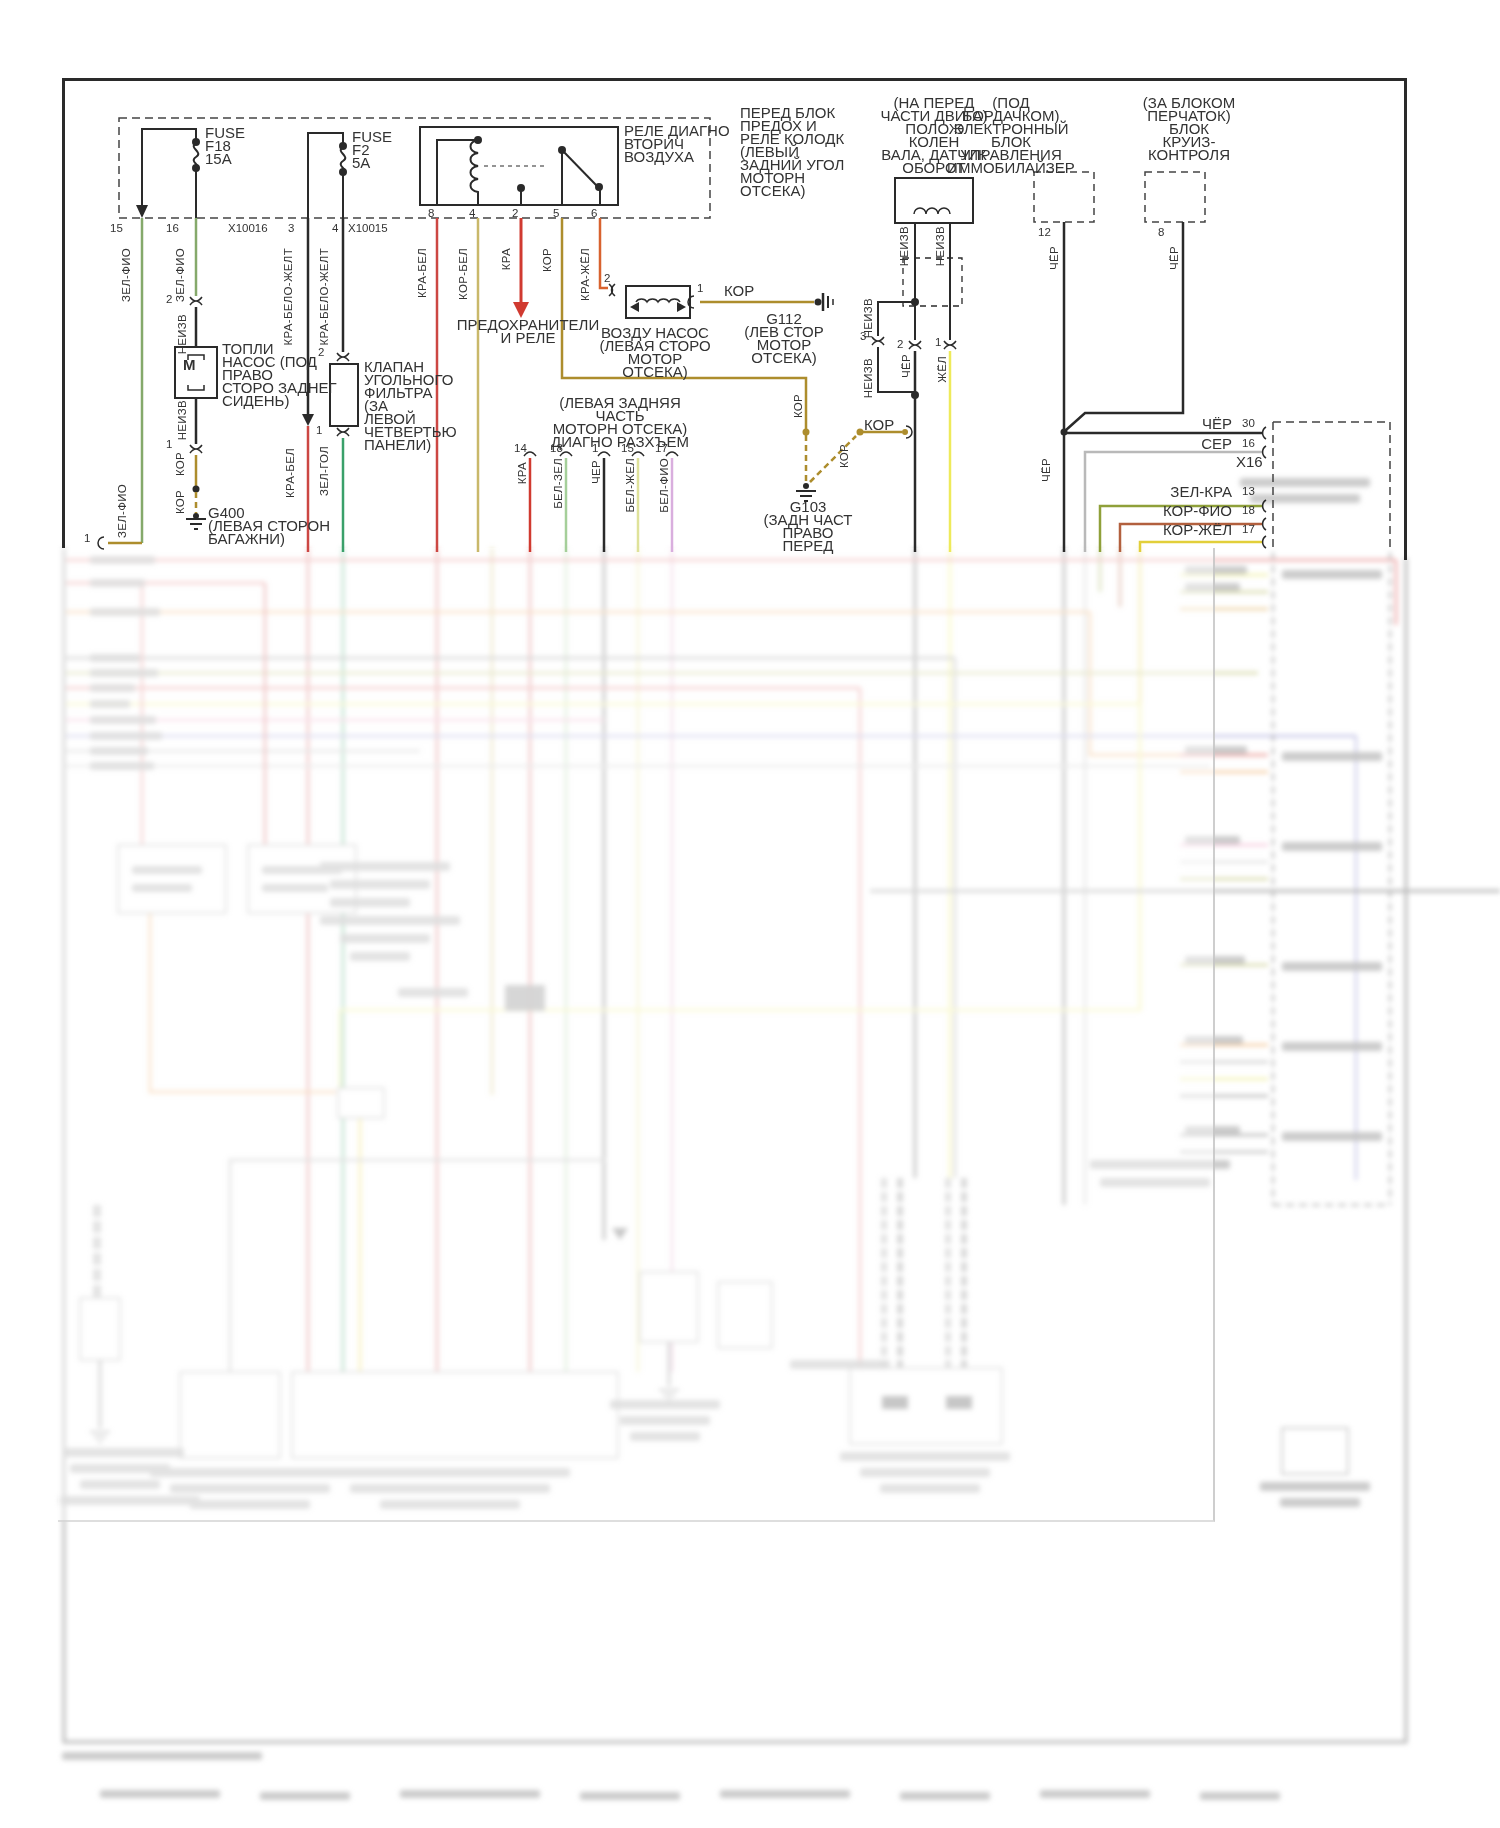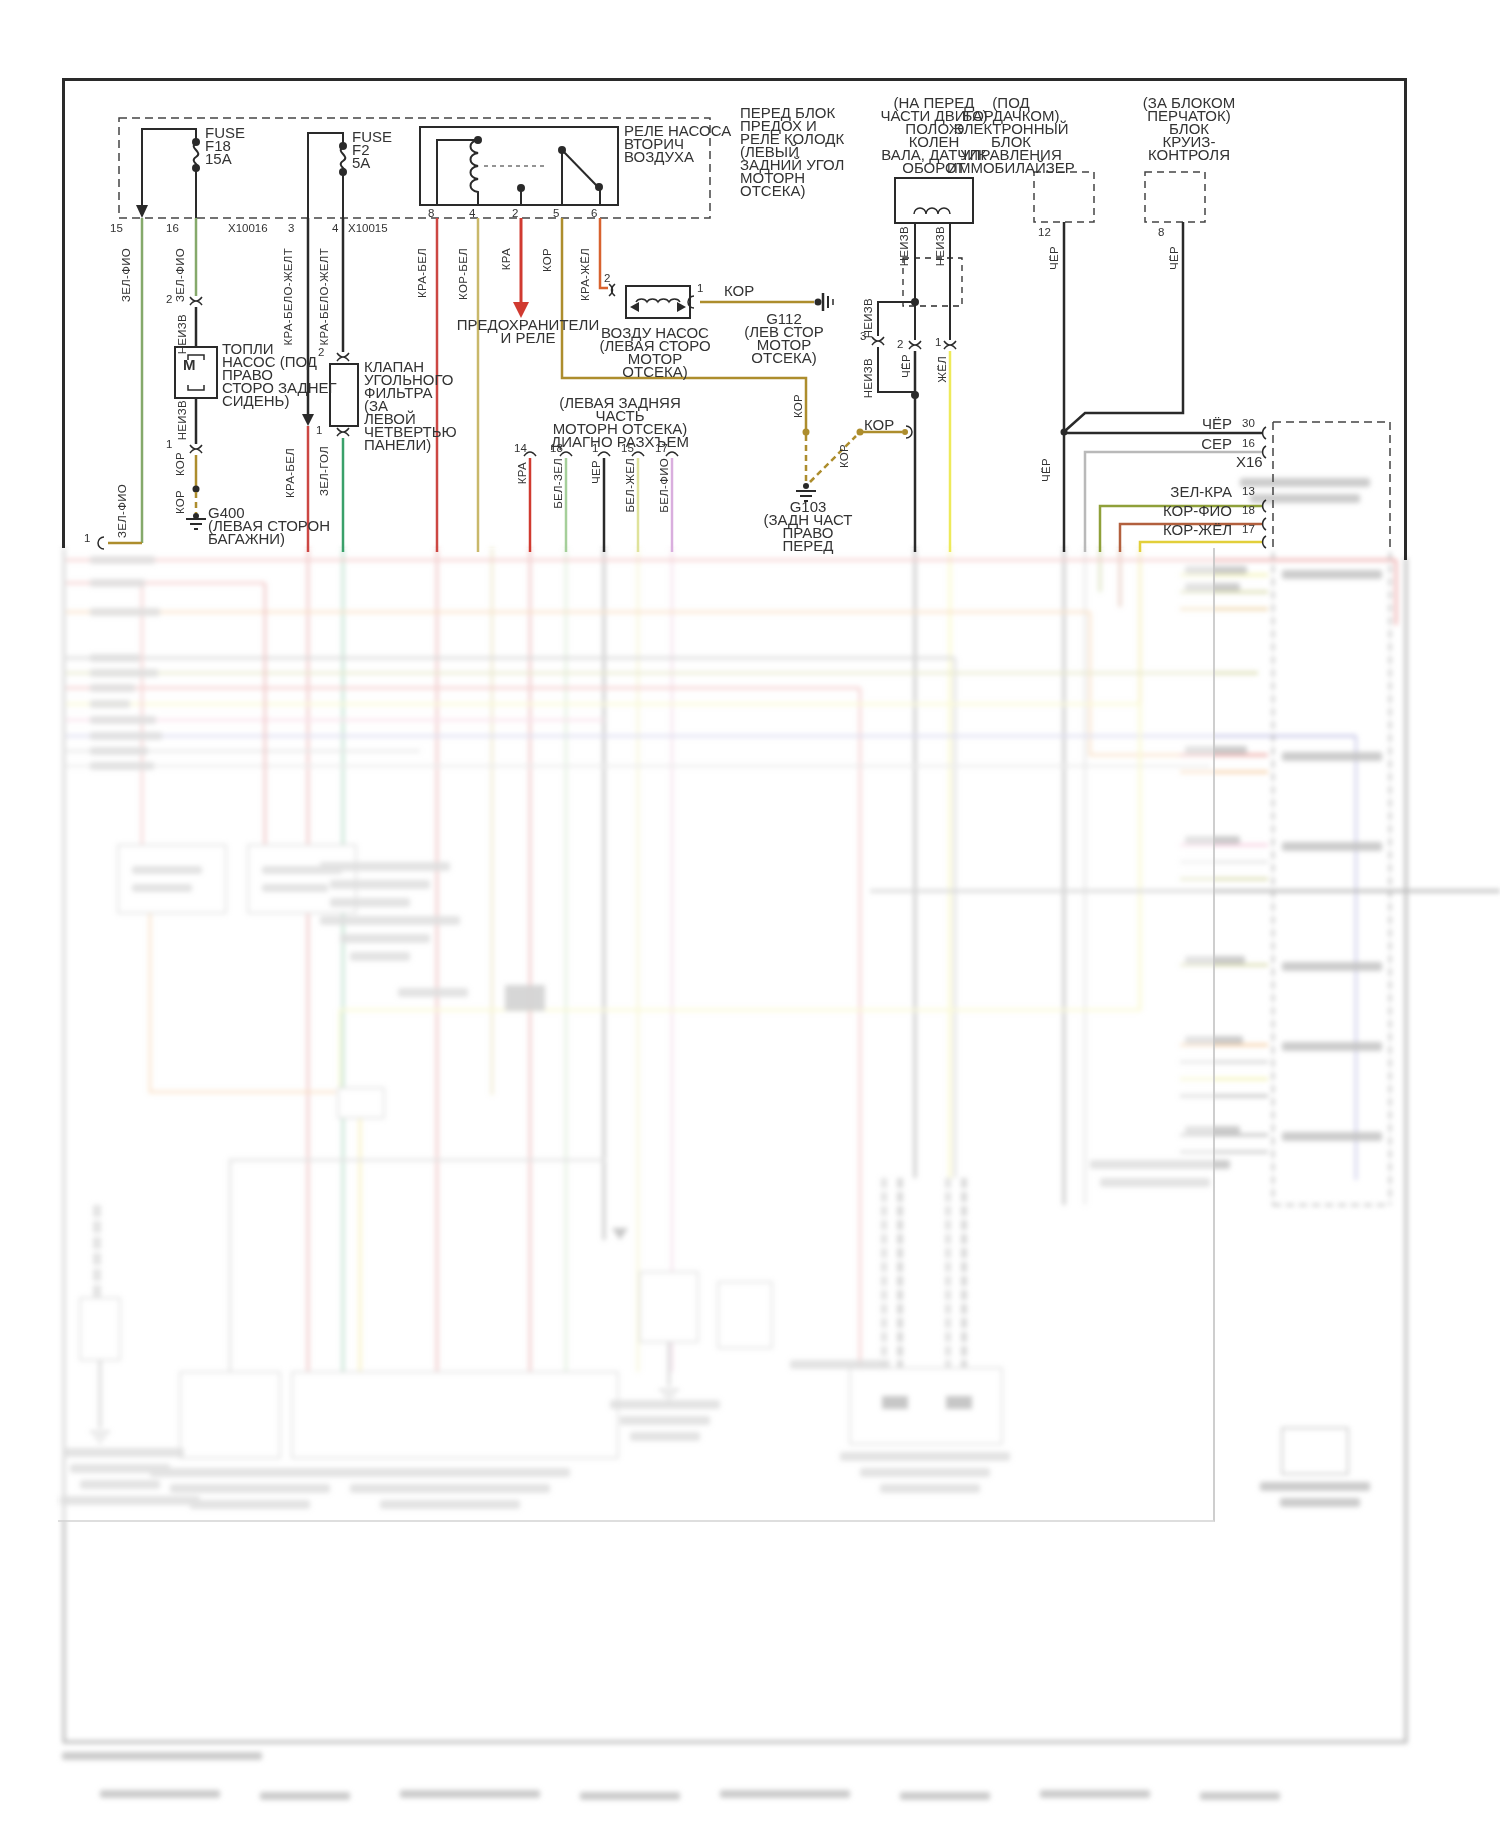--- a/index.html
+++ b/index.html
@@ -347,21 +347,21 @@
 
     <circle cx="905" cy="432" r="3" fill="#ad8d2d"></circle>
   </svg>
 
   <div class="lab" style="left:205px;top:126px;">FUSE
 F18
 15A</div>
   <div class="lab" style="left:352px;top:130px;">FUSE
 F2
 5A</div>
-  <div class="lab" style="left:624px;top:124px;">РЕЛЕ НАСОСА
+  <div class="lab" style="left:624px;top:124px;">РЕЛЕ ДИАГНО
 ВТОРИЧ
 ВОЗДУХА</div>
   <div class="lab" style="left:740px;top:106px;">ПЕРЕД БЛОК
 ПРЕДОХ И
 РЕЛЕ КОЛОДК
 (ЛЕВЫЙ
 ЗАДНИЙ УГОЛ
 МОТОРН
 ОТСЕКА)</div>
 

